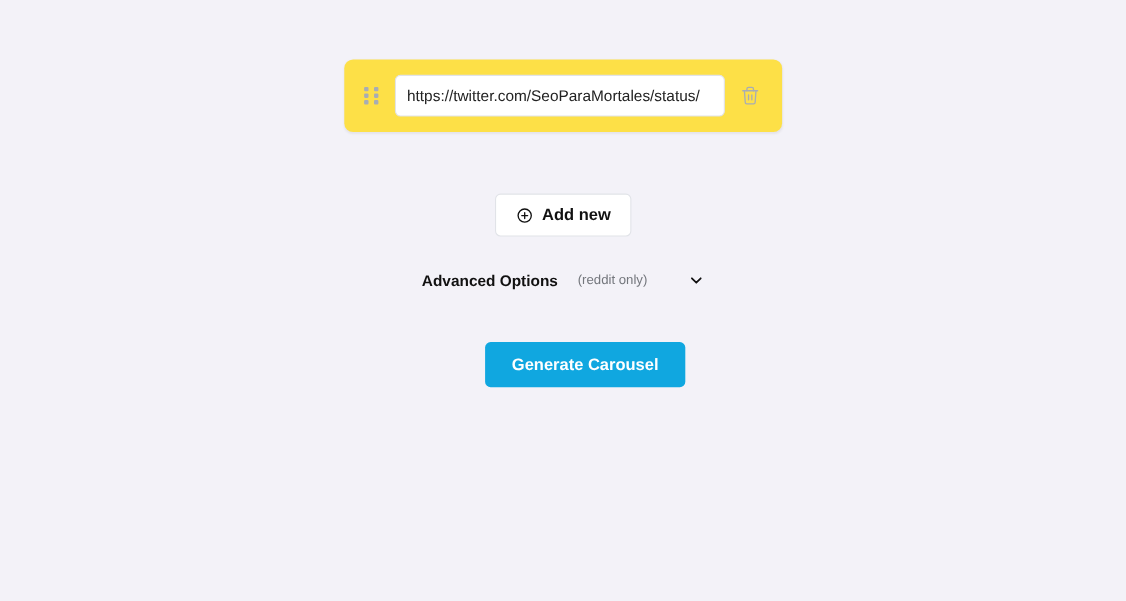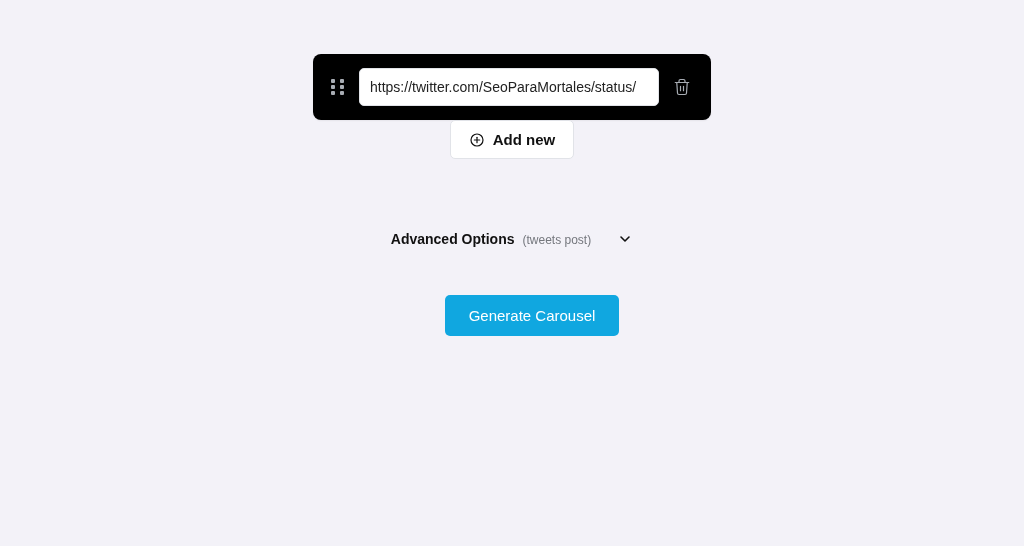--- a/index.html
+++ b/index.html
@@ -6,21 +6,21 @@
   html, body { width: 1024px; height: 546px; overflow: hidden; }
   body {
     background: #f3f2f8;
     font-family: Arial, Helvetica, sans-serif;
     color: #111;
     display: flex;
     flex-direction: column;
     align-items: center;
   }
   .card {
-    background: #000000;
+    background: #fde047;
     border-radius: 8px;
     box-shadow: 0 1px 2px rgba(0,0,0,0.06);
     width: 398px;
     padding: 14px 18px;
   }
   .card + .card { margin-top: 12px; }
   .card-stack { margin-top: 54px; }
   .row {
     display: flex;
     align-items: center;
@@ -82,51 +82,51 @@
   }
   .chk:checked::after {
     content: "";
     position: absolute;
     left: 4px; top: 1px;
     width: 5px; height: 9px;
     border: solid #fff;
     border-width: 0 2px 2px 0;
     transform: rotate(40deg);
   }
-  .add-new-wrap { }
+  .add-new-wrap { margin-top: 56px; }
   .add-new-btn {
     background: #fff;
     border: 1px solid #e1e3e8;
     border-radius: 5px;
     padding: 10px 18px;
     font-size: 15px;
     font-weight: 600;
     color: #111;
     display: flex;
     align-items: center;
     gap: 8px;
     cursor: pointer;
   }
   .add-new-btn svg { width: 16px; height: 16px; }
   .adv-row {
-    margin-top: 72px;
+    margin-top: 32px;
     display: flex;
-    align-items: flex-end;
-    gap: 8px;
+    align-items: flex-start;
+    gap: 18px;
     cursor: pointer;
   }
   .adv-title { font-size: 14px; font-weight: 700; color: #111; }
   .adv-sub { font-size: 12px; color: #74777d; }
   .chevron { width: 16px; height: 16px; color: #111; margin-left: 18px; }
   .gen-btn {
     margin-top: 48px;
     background: #10A7E0;
     color: #fff;
     font-size: 15px;
-    font-weight: 400;
+    font-weight: 700;
     border: none;
     border-radius: 5px;
     padding: 12px 24px;
     cursor: pointer;
     margin-left: 40px;
   }
 </style>
 </head>
 <body>
 
@@ -162,19 +162,19 @@
       <circle cx="12" cy="12" r="9"></circle>
       <line x1="12" y1="8" x2="12" y2="16"></line>
       <line x1="8" y1="12" x2="16" y2="12"></line>
     </svg>
     <span>Add new</span>
   </button>
 </div>
 
 <div class="adv-row">
   <span class="adv-title">Advanced Options</span>
-  <span class="adv-sub">(tweets post)</span>
+  <span class="adv-sub">(reddit only)</span>
   <svg class="chevron" viewBox="0 0 24 24" fill="none" stroke="currentColor" stroke-width="2.4" stroke-linecap="round" stroke-linejoin="round">
     <polyline points="6 9 12 15 18 9"></polyline>
   </svg>
 </div>
 
 <button class="gen-btn">Generate Carousel</button>
 
 </body></html>

